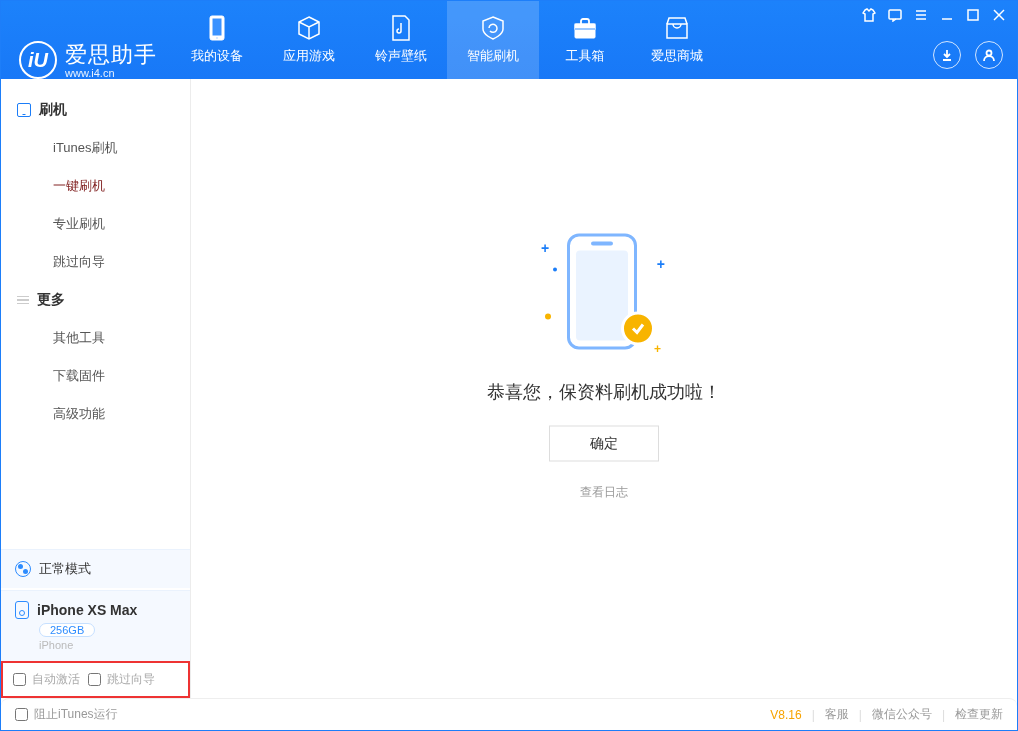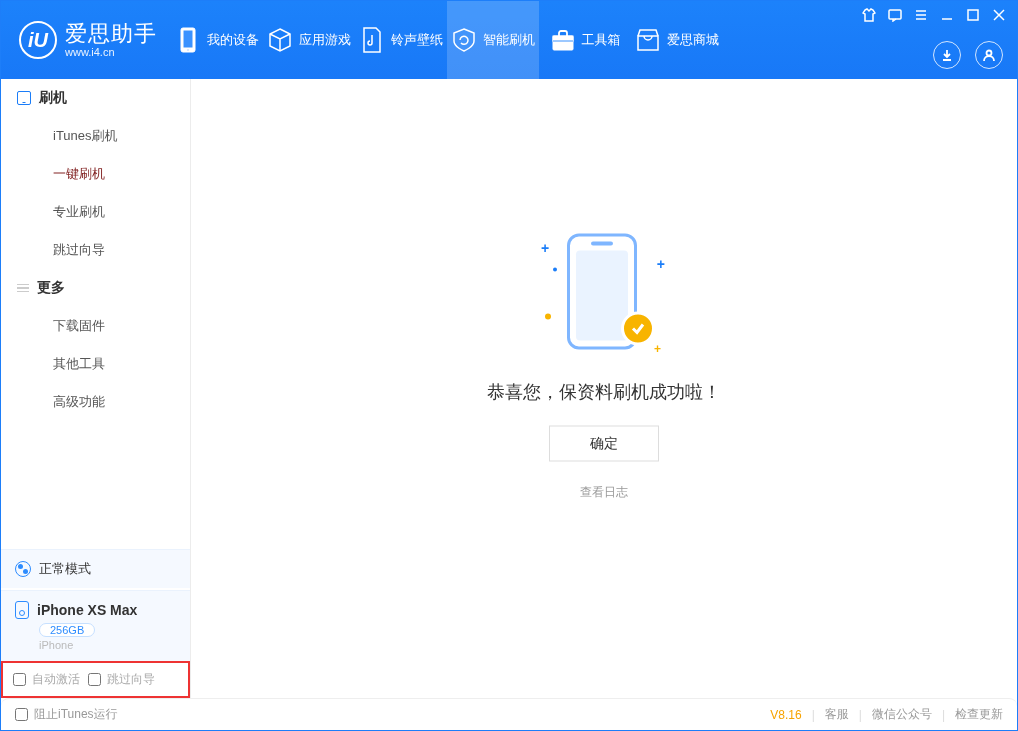--- a/index.html
+++ b/index.html
@@ -1,41 +1,41 @@
 <!DOCTYPE html>
 <html><head>
 <meta charset="utf-8">
 <style>
 * { margin: 0; padding: 0; box-sizing: border-box; font-family: "Microsoft YaHei", "PingFang SC", sans-serif; }
 body { background: #f0f0f0; display: flex; align-items: center; justify-content: center; min-height: 100vh; }
 
 .app-window { width: 1018px; height: 731px; background: #fff; border: 1px solid #1d7ef9; display: flex; flex-direction: column; overflow: hidden; }
 .header { height: 78px; background: linear-gradient(#1c82fb, #1878f7); display: flex; align-items: stretch; color: #fff; position: relative; }
-.brand { display: flex; align-items: center; padding: 0 14px 0 18px; gap: 8px; }
+.brand { display: flex; align-items: flex-end; padding: 0 14px 0 18px; gap: 8px; }
 .brand-logo { width: 38px; height: 38px; border: 2px solid #fff; border-radius: 50%; display: flex; align-items: center; justify-content: center; font-weight: 800; font-size: 20px; font-style: italic; }
 .brand-text { display: flex; flex-direction: column; line-height: 1.1; }
 .brand-title { font-size: 22px; font-weight: 500; letter-spacing: 1px; }
 .brand-sub { font-size: 11px; opacity: .9; }
 
 .nav { display: flex; }
-.nav-item { width: 92px; display: flex; flex-direction: row; align-items: center; justify-content: center; gap: 6px; cursor: pointer; font-size: 13px; }
+.nav-item { width: 92px; display: flex; flex-direction: column; align-items: center; justify-content: center; gap: 6px; cursor: pointer; font-size: 13px; }
 .nav-item.selected { background: rgba(255,255,255,0.18); }
 .nav-icon { width: 26px; height: 26px; display: flex; align-items: center; justify-content: center; }
 .nav-icon svg { fill: #fff; stroke: #fff; }
 
 .title-controls { position: absolute; top: 6px; right: 10px; display: flex; gap: 10px; align-items: center; }
 .title-controls .tc { width: 16px; height: 16px; display: flex; align-items: center; justify-content: center; cursor: pointer; font-size: 13px; color: #fff; }
 .title-controls .tc svg { stroke: #fff; fill: none; stroke-width: 1.5; }
 
 .header-right { position: absolute; right: 14px; bottom: 10px; display: flex; gap: 14px; }
 .header-right .circ { width: 28px; height: 28px; border: 1.6px solid rgba(255,255,255,.8); border-radius: 50%; display: flex; align-items: center; justify-content: center; cursor: pointer; }
 .header-right svg { stroke: #fff; fill: none; stroke-width: 1.8; }
 
 .body { flex: 1; display: flex; min-height: 0; }
-.sidebar { width: 190px; border-right: 1px solid #ececec; display: flex; flex-direction: column; }
+.sidebar { width: 190px; border-right: 1px solid #ececec; display: flex; flex-direction: column; padding-top: 12px; }
 .side-header { display: flex; align-items: center; gap: 8px; padding: 10px 16px; font-size: 14px; font-weight: 600; color: #333; }
 .side-header.more .ico { color: #ccc; }
 .side-item { padding: 10px 16px 10px 52px; font-size: 13px; color: #555; cursor: pointer; }
 .side-item.active { color: #7f1d1d; }
 
 .sidebar-bottom { margin-top: auto; }
 .mode-box, .device-box { background: #f5f9ff; border-top: 1px solid #eaf2fd; padding: 10px 14px; font-size: 13px; color: #333; }
 .mode-box .row, .device-box .row { display: flex; align-items: center; gap: 8px; }
 .mode-box { margin-bottom: 2px; }
 .device-box .dname { font-weight: 600; color: #333; font-size: 14px; }
@@ -225,22 +225,22 @@
       <div class="side-item">跳过向导</div>
 
       <div class="side-header more">
         <span class="ico ic-lines">
             <span></span>
             <span></span>
             <span></span>
           </span>
         <span>更多</span>
       </div>
+      <div class="side-item">其他工具</div>
       <div class="side-item">下载固件</div>
-      <div class="side-item">其他工具</div>
       <div class="side-item">高级功能</div>
 
       <div class="sidebar-bottom">
         <div class="mode-box">
           <div class="row">
             <span class="ic-mode"></span>
             <span>正常模式</span>
           </div>
         </div>
         <div class="device-box">

